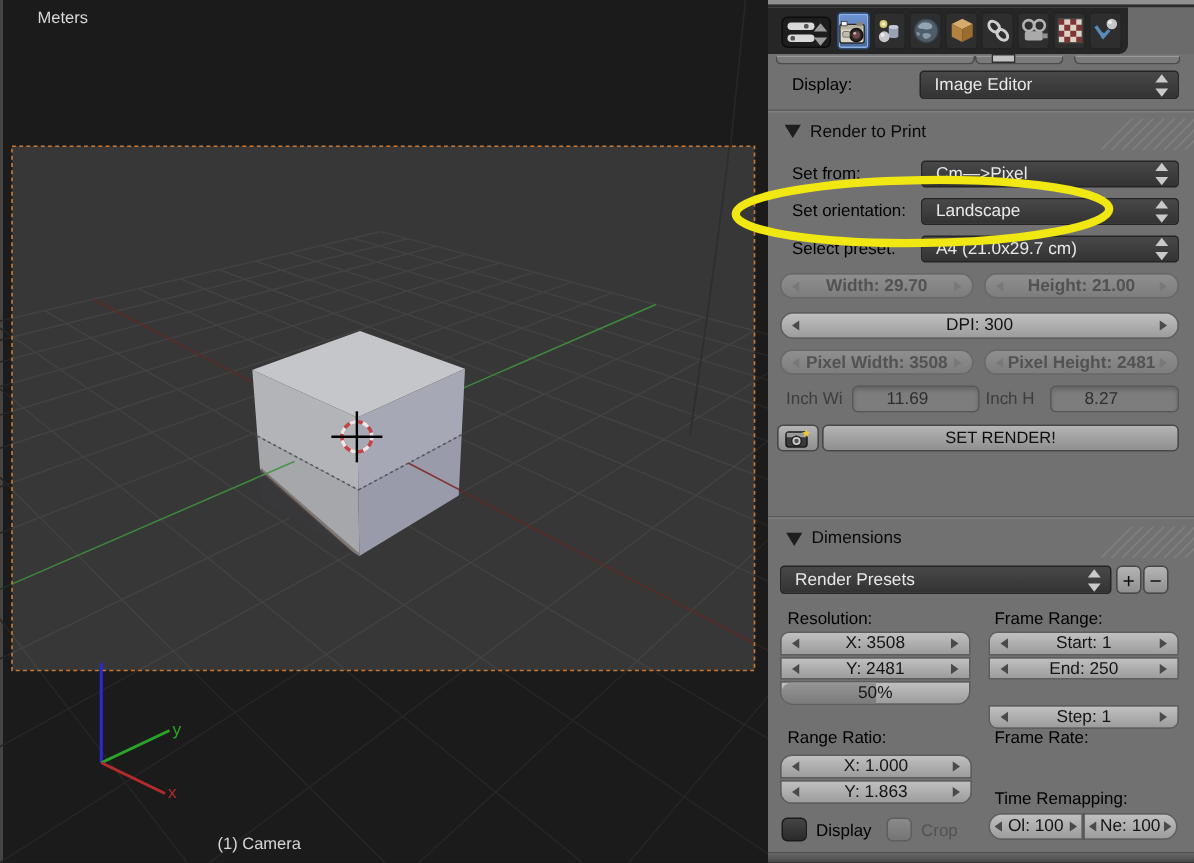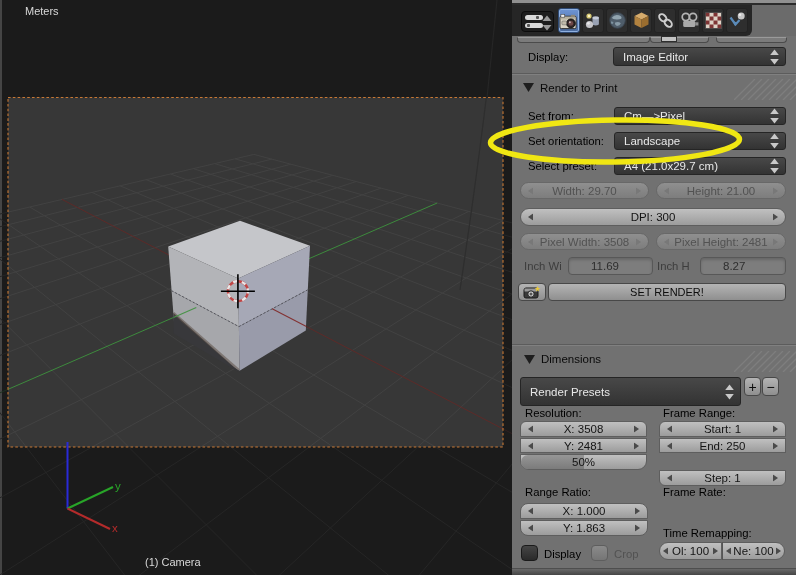--- a/index.html
+++ b/index.html
@@ -4,21 +4,21 @@
 body { width:796px; height:575px; position:relative; overflow:hidden;
   font-family:"Liberation Sans", sans-serif; background:#1b1b1b; }
 #panel { position:absolute; left:512px; top:0; width:284px; height:575px; background:#717171; }
 .lbl { position:absolute; font-size:11.3px; color:#000; white-space:nowrap; }
 .dd { position:absolute; border-radius:3px; border:1px solid #252525;
   background:linear-gradient(#484848,#333333); color:#e8e8e8; font-size:11.5px;
   display:flex; align-items:center; padding-left:9px; }
 .slider { position:absolute; display:flex; align-items:center; justify-content:center;
   font-size:11.5px; border:1px solid #5e5e5e; color:#141414;
   background:linear-gradient(#c0c0c0,#9c9c9c); }
-.slider.dis { background:linear-gradient(#8f8f8f,#7d7d7d); color:#525252; border-color:#686868;}
+.slider.dis { background:linear-gradient(#8f8f8f,#7d7d7d); color:#525252; border-color:#686868;font-weight:bold;}
 .field { position:absolute; border-radius:4px; border:1px solid #585858; background:#7d7d7d;
   color:#2e2e2e; font-size:11.5px; display:flex; align-items:center; padding-left:22px;
   box-shadow:inset 0 2px 3px rgba(0,0,0,0.18); }
 .btn { position:absolute; border-radius:4px; border:1px solid #484848;
   background:linear-gradient(#b4b4b4,#8f8f8f); color:#0d0d0d; font-size:11.5px;
   display:flex; align-items:center; justify-content:center; }
 .hdrlbl { position:absolute; font-size:11.5px; color:#0a0a0a; }
 </style></head>
 <body>
 <svg width="512" height="575" viewBox="0 0 512 575" style="position:absolute;left:0;top:0">
@@ -335,21 +335,21 @@
       <line x1="0" y1="21" x2="21" y2="0" stroke="#7e7e7e" stroke-width="1.3"></line>
       <line x1="7" y1="21" x2="28" y2="0" stroke="#7e7e7e" stroke-width="1.3"></line>
       <line x1="14" y1="21" x2="35" y2="0" stroke="#7e7e7e" stroke-width="1.3"></line>
       <line x1="21" y1="21" x2="42" y2="0" stroke="#7e7e7e" stroke-width="1.3"></line>
       <line x1="28" y1="21" x2="49" y2="0" stroke="#7e7e7e" stroke-width="1.3"></line>
       <line x1="35" y1="21" x2="56" y2="0" stroke="#7e7e7e" stroke-width="1.3"></line>
       <line x1="42" y1="21" x2="63" y2="0" stroke="#7e7e7e" stroke-width="1.3"></line>
       <line x1="49" y1="21" x2="70" y2="0" stroke="#7e7e7e" stroke-width="1.3"></line>
       <line x1="56" y1="21" x2="77" y2="0" stroke="#7e7e7e" stroke-width="1.3"></line>
     </svg>
-<div class="dd" style="left:8px;top:377px;width:221px;height:29px">Render Presets<svg style="position:absolute;right:5px;top:50%;transform:translateY(-50%)" width="11" height="16" viewBox="0 0 11 16">
+<div class="dd" style="left:8px;top:377px;width:221px;height:19px">Render Presets<svg style="position:absolute;right:5px;top:50%;transform:translateY(-50%)" width="11" height="16" viewBox="0 0 11 16">
         <path d="M5.5 0.5 L9.8 6 L1.2 6 Z" fill="#c9c9c9"></path>
         <path d="M5.5 15.5 L9.8 10 L1.2 10 Z" fill="#c9c9c9"></path>
       </svg></div>
 <div class="btn" style="left:232px;top:377px;width:17px;height:19px;font-size:14px">+</div>
 <div class="btn" style="left:250px;top:377px;width:17px;height:19px;font-size:14px">−</div>
 <div class="lbl" style="left:13px;top:407px">Resolution:</div>
 <div class="lbl" style="left:151px;top:407px">Frame Range:</div>
 <div class="slider" style="left:8px;top:421px;width:127px;height:16px;border-radius:6px 6px 0 0;">
       <svg style="position:absolute;left:7px;top:50%;transform:translateY(-50%)" width="5" height="7" viewBox="0 0 5 7">
         <path d="M5 0 L0 3.5 L5 7 Z" fill="#4a4a4a"></path>

